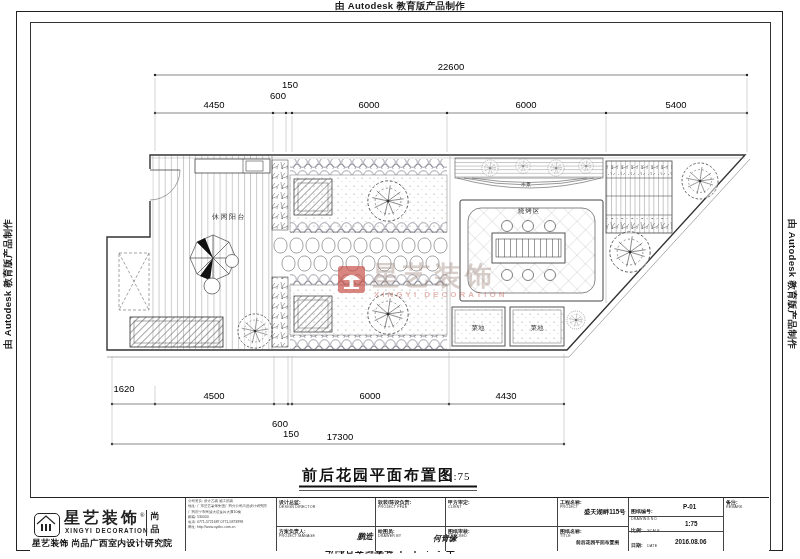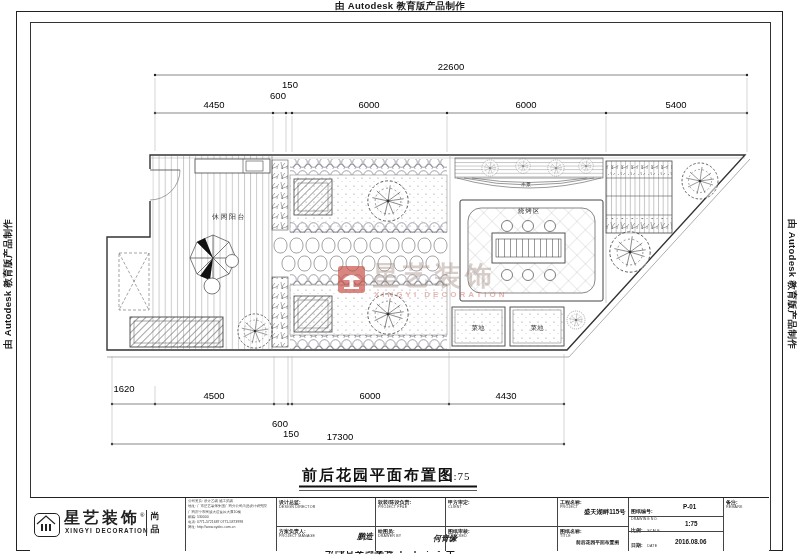--- a/index.html
+++ b/index.html
@@ -339,20 +339,21 @@
         <rect x="10" y="10" width="2" height="7" fill="#222"></rect>
         <rect x="14" y="10" width="2" height="7" fill="#222"></rect>
       </svg>
     </div>
     <div class="logo-zh"><span>星艺装饰</span><span class="logo-reg">®</span></div>
     <div class="logo-en">XINGYI DECORATION</div>
     <div class="logo-side">
       <div>尚</div>
       <div>品</div>
     </div>
+    <div class="logo-caption">星艺装饰 尚品广西室内设计研究院</div>
   </div>
 
   <div class="tb-cell company">
     <div>公司资质: 设计乙级 施工贰级</div>
     <div>地址: 广东星艺装饰集团广西分公司尚品设计研究院</div>
     <div>广西南宁市民族大道金禄大厦10楼</div>
     <div>邮编: 530000</div>
     <div>电话: 0771-5721687  0771-5873998</div>
     <div>网址: http://www.xydec.com.cn</div>
   </div>

